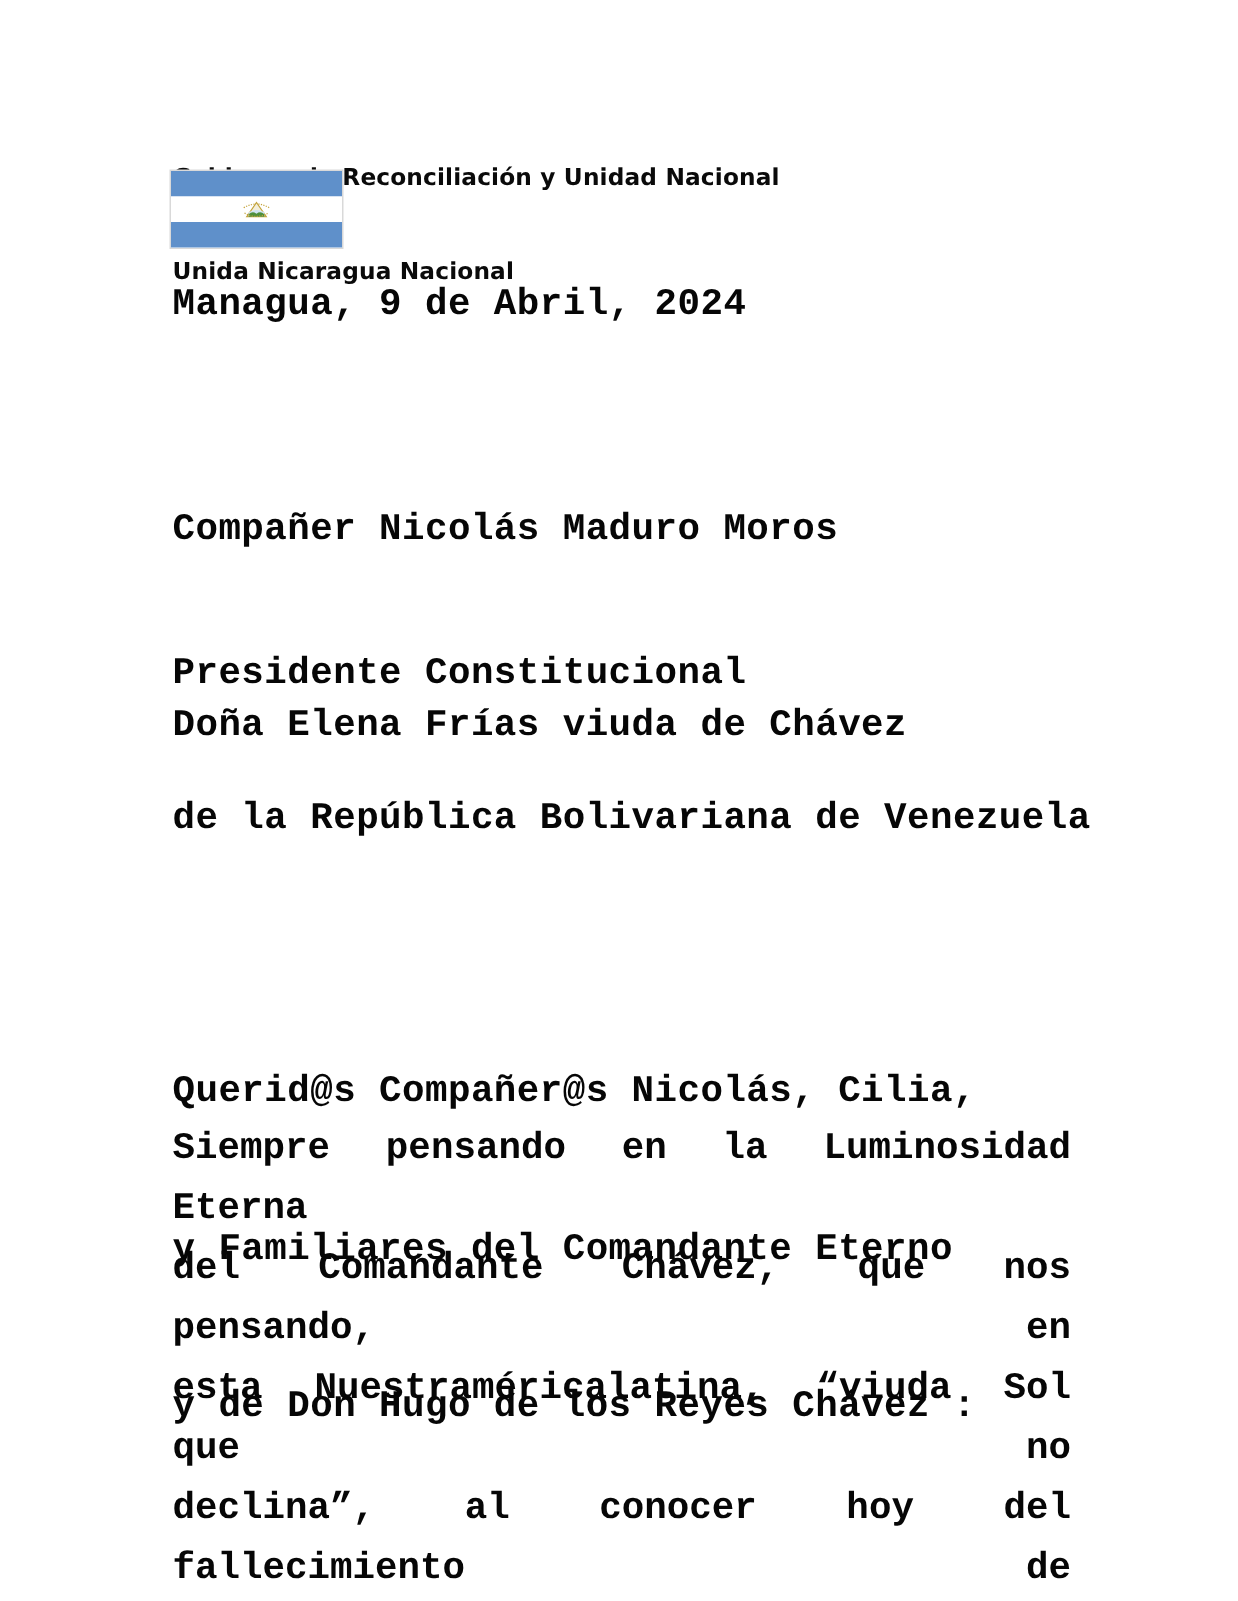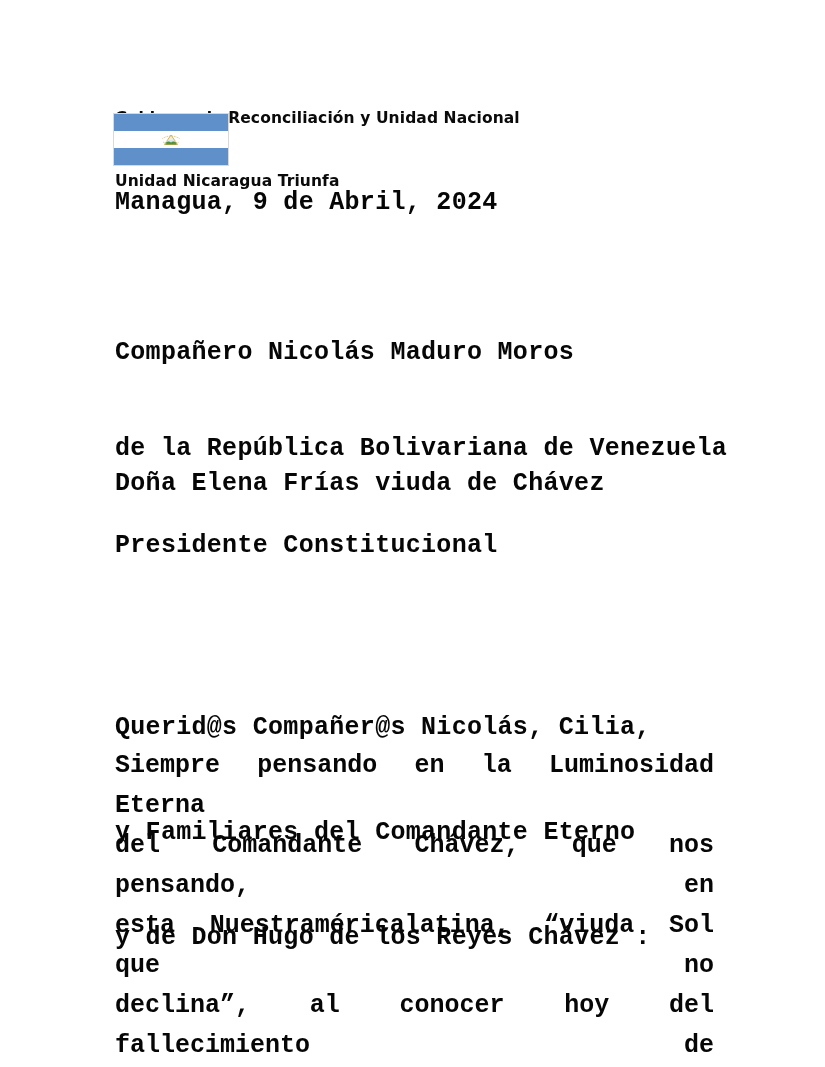--- a/index.html
+++ b/index.html
@@ -78,43 +78,43 @@
   }
   .body-par .line:last-child { word-spacing: -3.4px; }
 </style>
 </head>
 <body>
 
 <div class="page">
 
   <div class="masthead">
     <div>Gobierno de Reconciliación y Unidad Nacional</div>
-    <div>Unidad Nicaragua Triunfa</div>
+    <div>Unida Nicaragua Nacional</div>
   </div>
 
   <div class="flag">
     <div class="stripe-blue" style="background:#5f90ca"></div>
     <div class="stripe-white">
       <svg width="26" height="16" viewBox="0 0 52 32" aria-hidden="true">
         <path d="M9,13 Q26,3 43,13" stroke="#c3a239" stroke-width="1.6" fill="none" stroke-dasharray="1.6 1.8"></path>
         <polygon points="26,6 39,25 13,25" fill="#f3eeda" stroke="#c3a239" stroke-width="1.6"></polygon>
         <path d="M15.5,24 L36.5,24 L36.5,19 Q26,13 15.5,19 Z" fill="#cfe3f2"></path>
         <path d="M15.5,25 L36.5,25 L36.5,21.5 Q31,17 26,21 Q21,17 15.5,21.5 Z" fill="#4e8f3c"></path>
         <path d="M10,20 Q26,29 42,20" stroke="#c3a239" stroke-width="1.6" fill="none" stroke-dasharray="1.6 1.8"></path>
       </svg>
     </div>
     <div class="stripe-blue" style="background:#5f90ca"></div>
   </div>
 
   <div class="mono dateline">Managua, 9 de Abril, 2024</div>
 
   <div class="mono addr">
-    <div class="line">Compañero Nicolás Maduro Moros</div>
+    <div class="line">Compañer Nicolás Maduro Moros</div>
+    <div class="line">Presidente Constitucional</div>
     <div class="line">de la República Bolivariana de Venezuela</div>
-    <div class="line">Presidente Constitucional</div>
   </div>
 
   <div class="mono dona">
     <div class="line">Doña Elena Frías viuda de Chávez</div>
   </div>
 
 
   <div class="mono salute">
     <div class="line">Querid@s Compañer@s Nicolás, Cilia,</div>
     <div class="line">y Familiares del Comandante Eterno</div>

